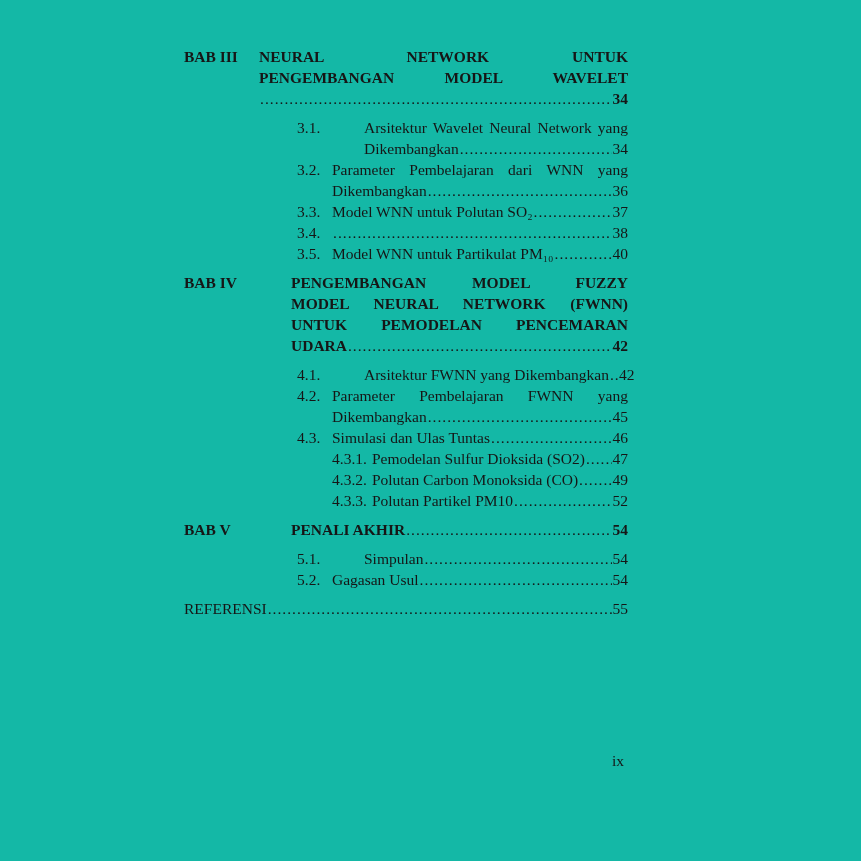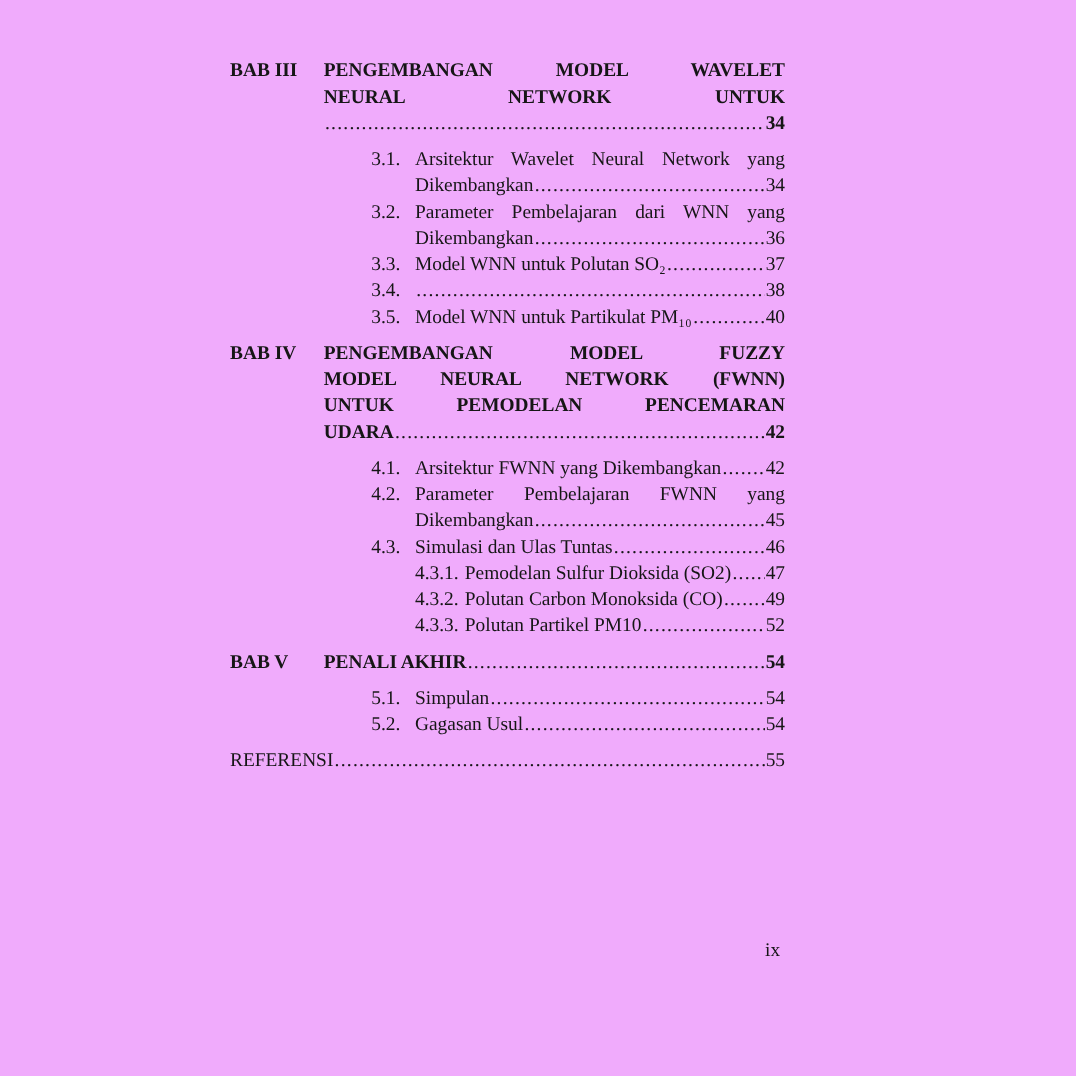--- a/index.html
+++ b/index.html
@@ -8,31 +8,31 @@
     background: #ffffff;
     font-family: "Liberation Serif", "DejaVu Serif", serif;
     font-size: 15.5px;
     color: #161616;
     overflow: hidden;
   }
   .doc-page {
     position: relative;
     width: 861px;
     height: 861px;
-    background: #f0abfc;
+    background: #14b8a6;
     padding-left: 18px;
   }
   .toc {
     position: absolute;
     left: 184px;
     top: 46px;
     width: 444px;
   }
   .entry { line-height: 21px; }
-  .entry.gap { margin-top: 8px; }
+  .entry.gap { margin-top: 8px; gap: 32px; }
 
   
   .entry-chapter { display: flex; }
   .ch-label { flex: none; width: 75px; font-weight: bold; }
   .ch-body  { flex: 1 1 auto; min-width: 0; font-weight: bold; }
   .entry-chapter .pagenum { font-weight: bold; }
 
   
   .entry-sub { display: flex; padding-left: 113px; }
   .sub-num  { flex: none; width: 35px; }
@@ -68,22 +68,22 @@
   }
 </style>
 </head>
 <body>
 
 <div class="doc-page">
   <div class="toc">
       <div class="entry entry-chapter">
         <div class="ch-label">BAB III</div>
         <div class="ch-body">
+          <div class="line">NEURAL NETWORK UNTUK</div>
           <div class="line">PENGEMBANGAN MODEL WAVELET</div>
-          <div class="line">NEURAL NETWORK UNTUK</div>
           <div class="lastline">
             <span class="leader">....................................................................................................................................................................................</span>
             <span class="pagenum">34</span>
           </div>
         </div>
       </div>
       <div class="entry entry-sub gap">
         <div class="sub-num">3.1.</div>
         <div class="sub-body">
           <div class="line">Arsitektur Wavelet Neural Network yang</div>

